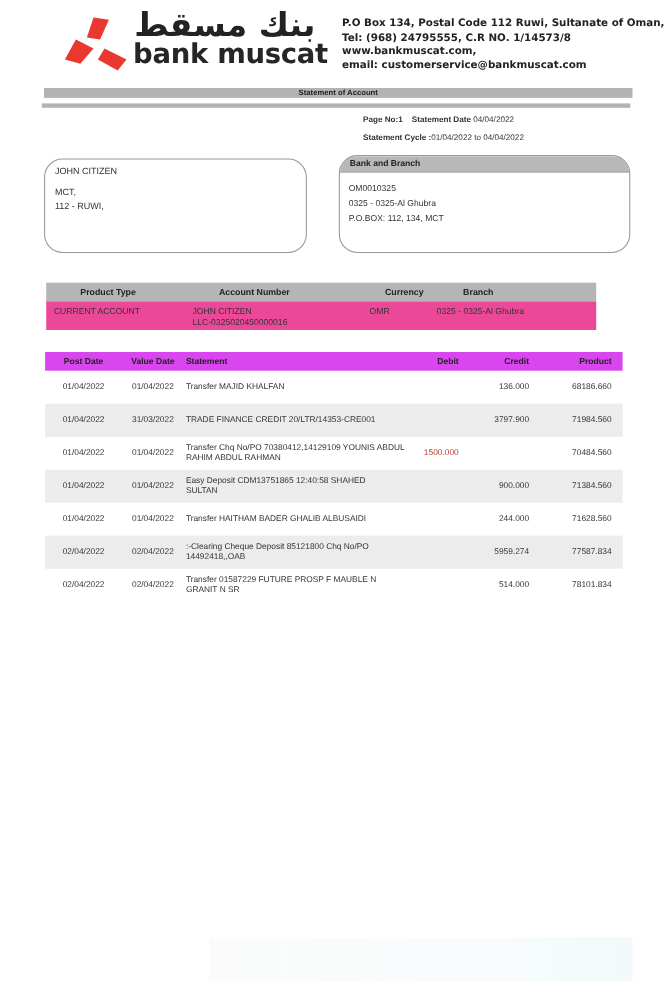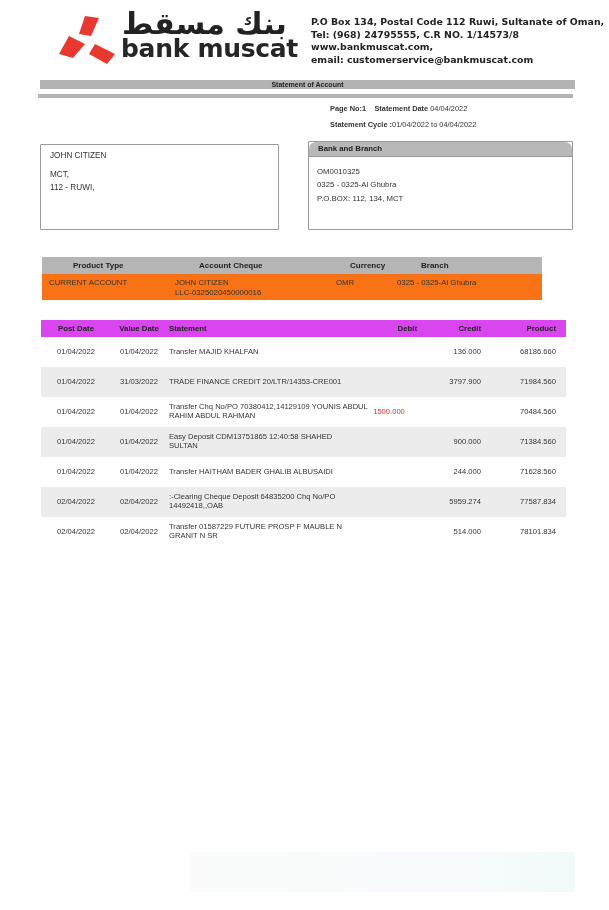--- a/index.html
+++ b/index.html
@@ -18,43 +18,43 @@
   
   .stmt-band { left: 40px; top: 80px; width: 535px; height: 9px; background: #b3b3b3; }
   .stmt-band span { display:block; text-align:center; font-size: 7px; font-weight: 700; color: #222; line-height: 9px; }
   .stmt-rule { left: 38px; top: 94px; width: 535px; height: 4px; background: #b3b3b3; }
 
   .meta1 { left: 330px; top: 104px; font-size: 7.4px; color: #333; }
   .meta2 { left: 330px; top: 120px; font-size: 7.4px; color: #333; }
   .b { font-weight: 700; }
 
   
-  .box { border: 1px solid #9a9a9a; border-radius: 1px; background: #fff; }
+  .box { border: 1px solid #9a9a9a; border-radius: 17px; background: #fff; }
   .cust-box { left: 40px; top: 144px; width: 237px; height: 84px; }
   .cust-line { position: absolute; left: 9px; font-size: 8.2px; color: #333; }
   .branch-box { left: 308px; top: 141px; width: 263px; height: 87px; overflow: hidden; }
   .branch-head { height: 14px; background: #b8b8b8; border-bottom: 1px solid #999; border-radius: 7px 7px 0 0; font-size: 7.8px; font-weight: 700; color: #222; padding-left: 9px; line-height: 14px; }
   .branch-line { position: absolute; left: 8px; font-size: 7.8px; color: #333; }
 
   
   .acct { left: 42px; top: 257px; width: 500px; }
   .acct-head { height: 17px; background: #b5b5b5; position: relative; }
-  .acct-body { height: 26px; background: #f97316; position: relative; }
+  .acct-body { height: 26px; background: #ec4899; position: relative; }
   .acct-cell { position: absolute; font-size: 7.8px; color: #333; line-height: 10px; }
   .acct-head .acct-cell { font-weight: 700; color: #222; top: 4px; font-size: 8px; margin-left: 24px; }
 
   
   .tx { left: 41px; top: 320px; width: 525px; }
   .tx-head { height: 17px; background: #d946ef; position: relative; }
   .tx-row { height: 30px; position: relative; }
   .tx-row.shade { background: #ececec; }
   .tx-cell { position: absolute; font-size: 7.6px; color: #333; line-height: 9px; }
   .tx-head .tx-cell { font-weight: 700; color: #222; top: 4px; font-size: 7.8px; }
   .r { text-align: right; }
-  .debit { color: #c0392b; text-align: center; }
+  .debit { color: #c0392b; }
 
   .c-post { left: 0; width: 70px; text-align: center; }
   .c-val { left: 72px; width: 52px; text-align: center; }
   .c-part { left: 128px; width: 220px; }
   .c-debit { left: 320px; width: 56px; }
   .c-credit { left: 390px; width: 50px; }
   .c-bal { left: 455px; width: 60px; }
 
   .faint { left: 190px; top: 852px; width: 385px; height: 40px; background: linear-gradient(90deg, #fafafa, #f6fbfc 70%, #eef8fa); opacity: .8; }
 </style>
@@ -100,21 +100,21 @@
 <div class="abs box branch-box">
   <div class="branch-head">Bank and Branch</div>
   <div class="branch-line" style="top:25px">OM0010325</div>
   <div class="branch-line" style="top:38px">0325 - 0325-Al Ghubra</div>
   <div class="branch-line" style="top:52px">P.O.BOX:  112, 134,  MCT</div>
 </div>
 
 <div class="abs acct">
   <div class="acct-head">
     <div class="acct-cell" style="left:7px">Product Type</div>
-    <div class="acct-cell" style="left:133px">Account Cheque</div>
+    <div class="acct-cell" style="left:133px">Account Number</div>
     <div class="acct-cell" style="left:284px">Currency</div>
     <div class="acct-cell" style="left:355px">Branch</div>
   </div>
   <div class="acct-body">
     <div class="acct-cell" style="left:7px;top:4px">CURRENT ACCOUNT</div>
     <div class="acct-cell" style="left:133px;top:4px">JOHN CITIZEN</div>
     <div class="acct-cell" style="left:133px;top:14px">LLC-0325020450000016</div>
     <div class="acct-cell" style="left:294px;top:4px">OMR</div>
     <div class="acct-cell" style="left:355px;top:4px">0325 - 0325-Al Ghubra</div>
   </div>
@@ -171,21 +171,21 @@
     <div class="tx-cell c-val" style="top:10px">01/04/2022</div>
     <div class="tx-cell c-part" style="top:10px">Transfer HAITHAM BADER GHALIB ALBUSAIDI</div>
     <div class="tx-cell c-debit r debit" style="top:10px"></div>
     <div class="tx-cell c-credit r" style="top:10px">244.000</div>
     <div class="tx-cell c-bal r" style="top:10px">71628.560</div>
   </div>
 
   <div class="tx-row shade">
     <div class="tx-cell c-post" style="top:10px">02/04/2022</div>
     <div class="tx-cell c-val" style="top:10px">02/04/2022</div>
-    <div class="tx-cell c-part" style="top:5px;width:185px">:-Clearing Cheque Deposit 64835200 Chq No/PO 14492418,,OAB</div>
+    <div class="tx-cell c-part" style="top:5px;width:185px">:-Clearing Cheque Deposit 85121800 Chq No/PO 14492418,,OAB</div>
     <div class="tx-cell c-debit r debit" style="top:10px"></div>
     <div class="tx-cell c-credit r" style="top:10px">5959.274</div>
     <div class="tx-cell c-bal r" style="top:10px">77587.834</div>
   </div>
 
   <div class="tx-row">
     <div class="tx-cell c-post" style="top:10px">02/04/2022</div>
     <div class="tx-cell c-val" style="top:10px">02/04/2022</div>
     <div class="tx-cell c-part" style="top:5px;width:190px">Transfer 01587229 FUTURE PROSP F MAUBLE N GRANIT N SR</div>
     <div class="tx-cell c-debit r debit" style="top:10px"></div>

